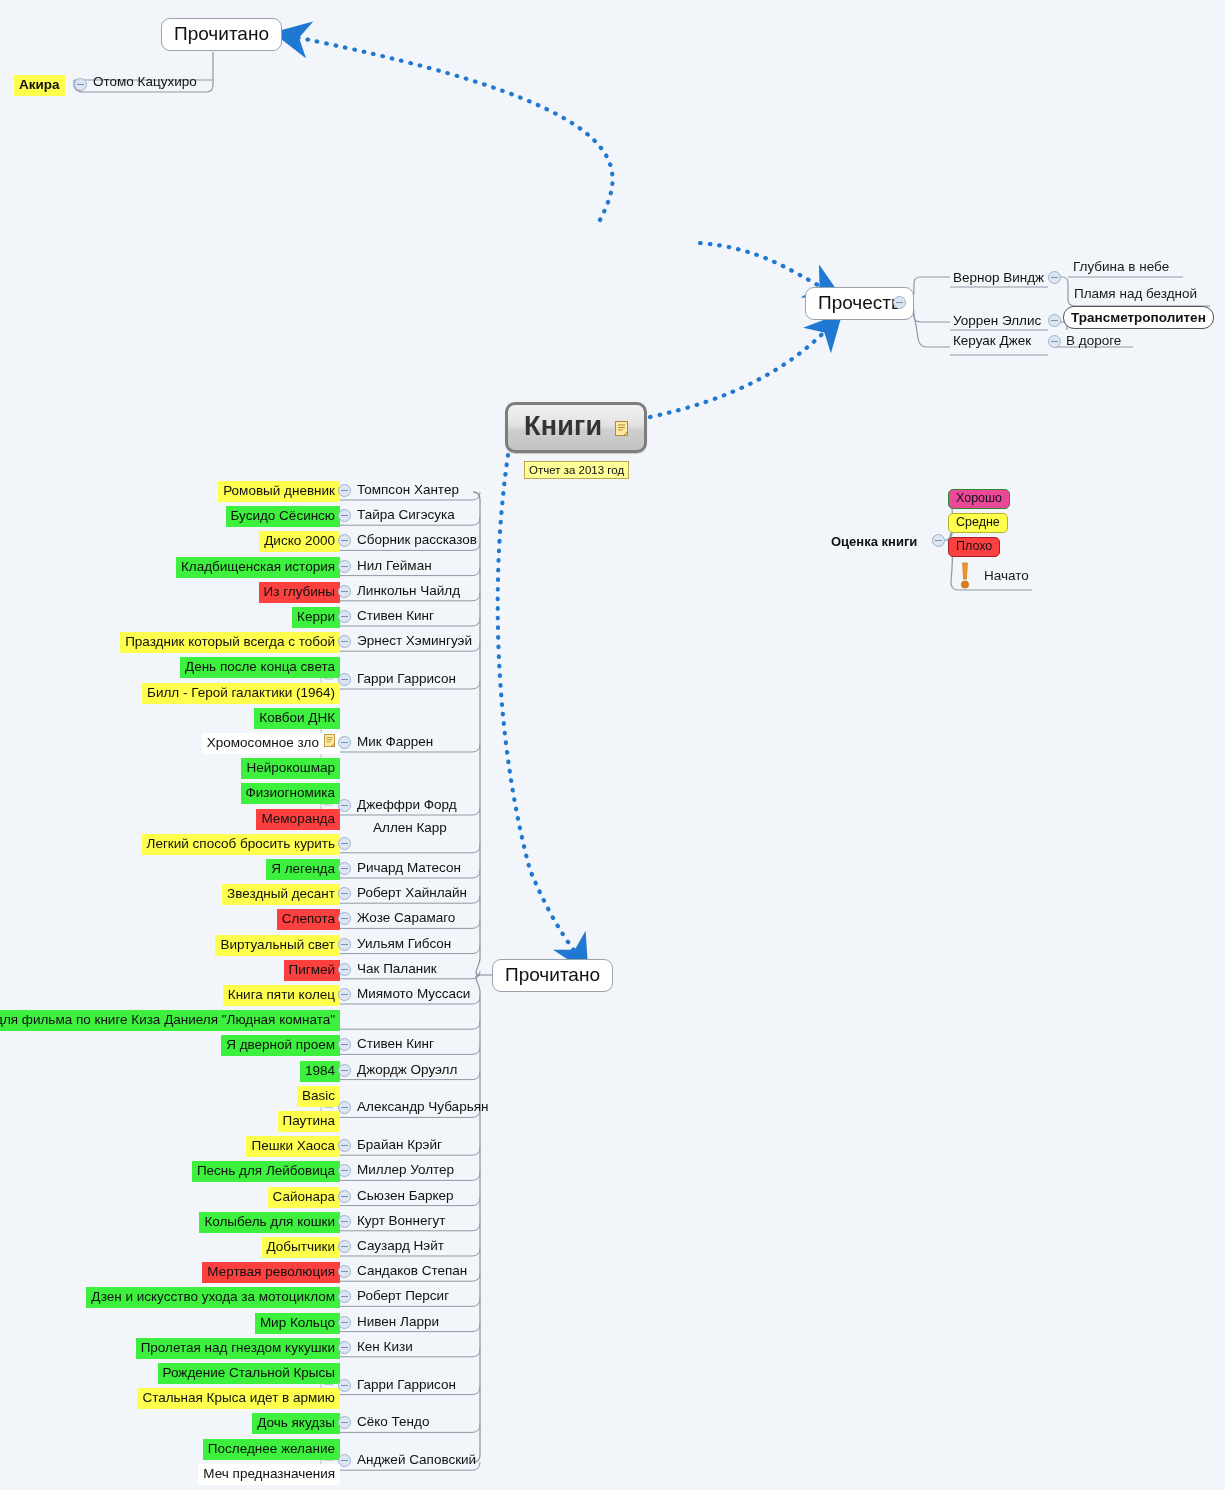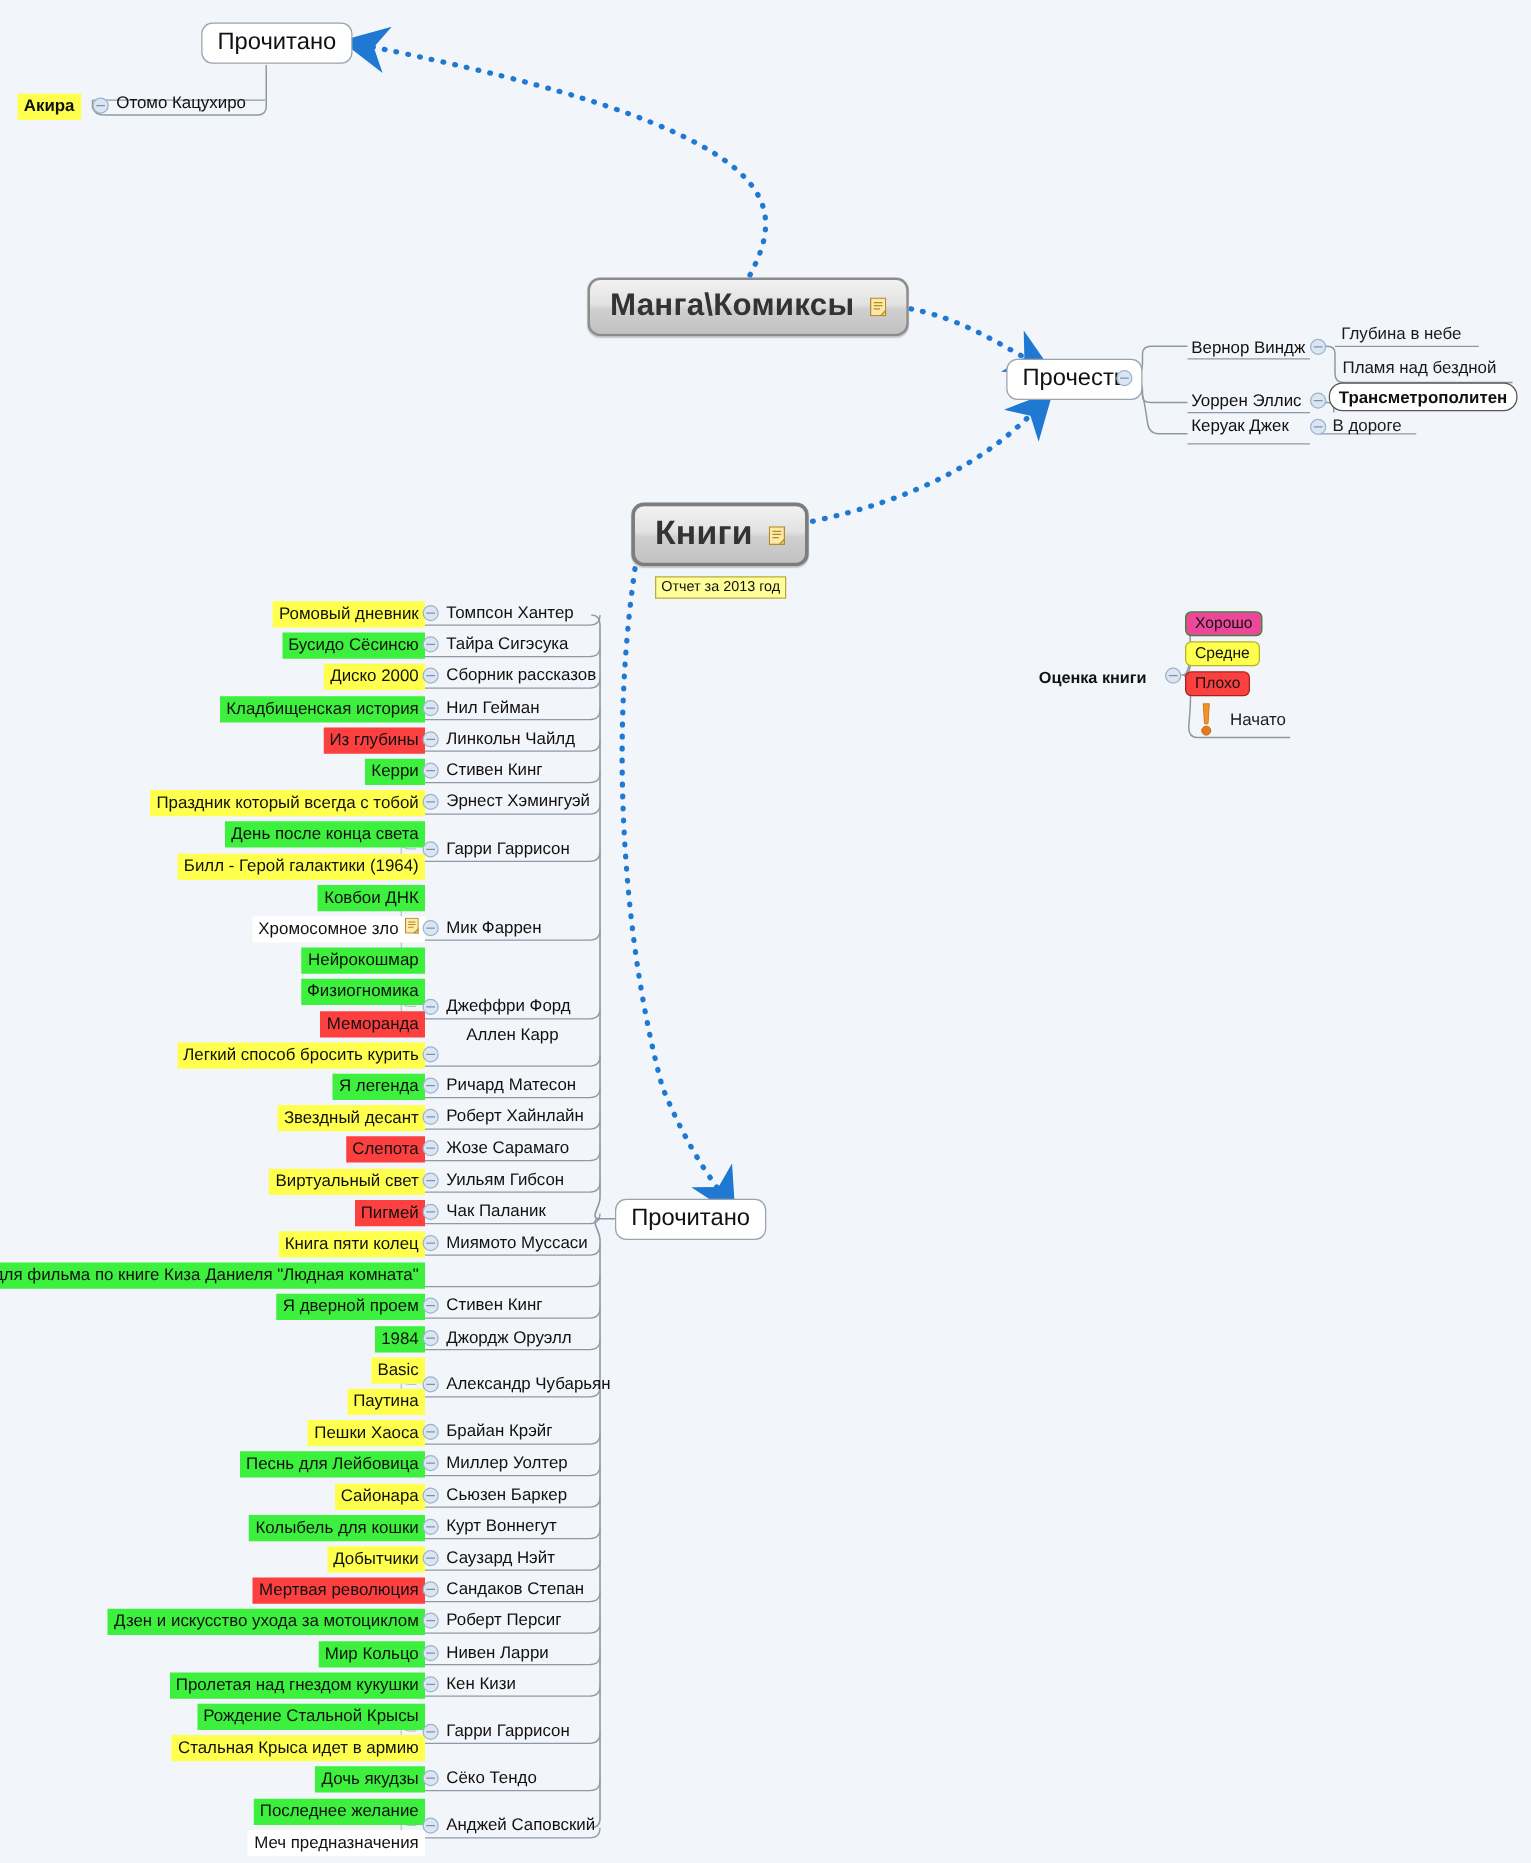--- a/index.html
+++ b/index.html
@@ -266,30 +266,20 @@
   </div>
 
   <div class="chip yellow bold" style="left:14px; top:75px; font-size:13.5px;">
     <span>Акира</span>
   </div>
   <span class="collapse" style="left:74px; top:78px;"></span>
   <div class="author" style="left:93px; top:73px;">
     <span>Отомо Кацухиро</span>
   </div>
 
-  <div class="main-node" style="left:470px; top:222px;">
-    <span>Манга\Комиксы</span>
-    <span class="note-icon">
-      <svg width="13" height="15" viewBox="0 0 13 15">
-          <rect x="0.5" y="0.5" width="12" height="14" fill="#ffe9a8" stroke="#b08c2a"></rect>
-          <path d="M3 4h7M3 6.5h7M3 9h5" stroke="#b08c2a" stroke-width="1"></path>
-          <path d="M8.5 14.5 L12.5 10.5 L12.5 14.5 Z" fill="#f3d27a" stroke="#b08c2a"></path>
-        </svg>
-    </span>
-  </div>
 
   <div class="rounded-node" style="left:805px; top:287px;">
     <span>Прочесть</span>
   </div>
   <span class="collapse" style="left:893px; top:296px;"></span>
 
   <div class="author" style="left:953px; top:269px;">
     <span>Вернор Виндж</span>
   </div>
   <span class="collapse" style="left:1048px; top:271px;"></span>

